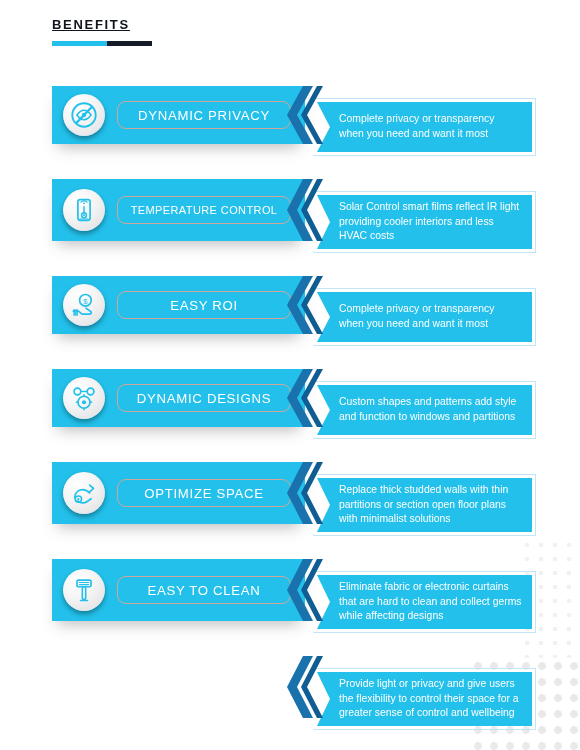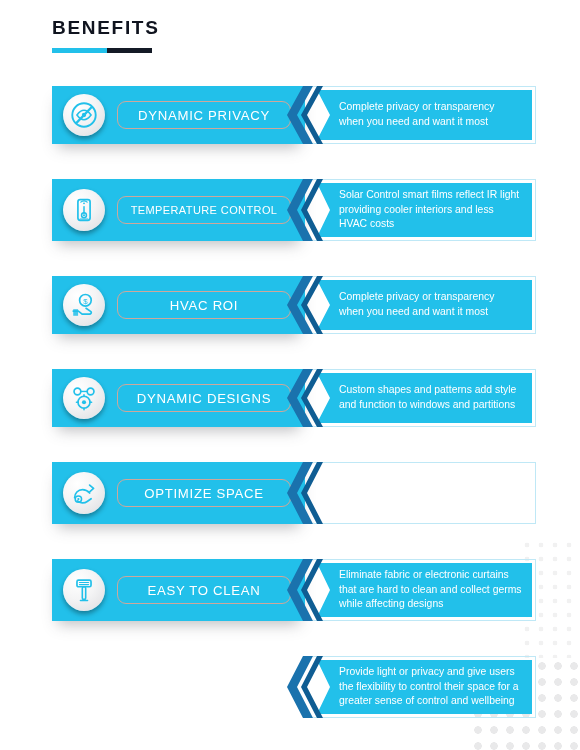--- a/index.html
+++ b/index.html
@@ -42,25 +42,26 @@
   }
 
   
   .heading {
     position: absolute;
     left: 52px;
     top: 17px;
     z-index: 3;
   }
   .heading-title {
-    font-size: 19px;
+    font-size: 13px;
     letter-spacing: 1.7px;
     font-weight: bold;
     color: #10141f;
     font-family: "Liberation Sans", sans-serif;
+    text-decoration: underline;
   }
   .heading-rule {
     margin-top: 9px;
     display: flex;
     width: 100px;
     height: 5px;
   }
   .rule-a { flex: 1 1 55%; background: #22c0ea; }
   .rule-b { flex: 1 1 45%; background: #141a26; }
 
@@ -139,21 +140,21 @@
     width: 36px;
     z-index: 4;
     pointer-events: none;
   }
   .chevron svg { display: block; }
 
   
   .panel {
     position: absolute;
     left: 313px;
-    top: 0;
+    top: 12px;
     right: 44px;
     height: 100%;
     z-index: 1;
     text-decoration: underline;
   }
   .panel-frame {
     position: absolute;
     inset: 0;
     border: 1.2px solid #bfe8f6;
     background: transparent;
@@ -260,21 +261,21 @@
       <div class="bar">
         <div class="badge">
           <svg width="30" height="30" viewBox="0 0 32 32">
       <circle cx="17.5" cy="11" r="6.2" fill="none" stroke="#22c0ea" stroke-width="1.8"></circle>
       <text x="17.5" y="14.6" font-size="8.4" font-family="Liberation Sans, sans-serif" fill="#22c0ea" text-anchor="middle">$</text>
       <path d="M4.5 22.5h5.5l4 3.2h7.8c1.6 0 2.6-1.6 1.6-2.6l-5.2-3.6" fill="none" stroke="#22c0ea" stroke-width="1.8" stroke-linecap="round" stroke-linejoin="round"></path>
       <path d="M4.5 20.5h5.2v7H4.5z" fill="#22c0ea" opacity=".85"></path>
     </svg>
         </div>
         <div class="pill">
-          <span class="pill-label">HVAC ROI</span>
+          <span class="pill-label">EASY ROI</span>
         </div>
       </div>
       <div class="chevron">
         <svg width="36" height="58" viewBox="0 0 36 58" preserveAspectRatio="none">
     <polygon points="0,29 16,0 26,0 10,29 26,58 16,58" fill="#1a72ad"></polygon>
     <polygon points="14,29 30,0 36,0 20,29 36,58 30,58" fill="#0f5d93"></polygon>
   </svg>
       </div>
     </div>
     <div class="row">
@@ -307,20 +308,23 @@
       <div class="chevron">
         <svg width="36" height="58" viewBox="0 0 36 58" preserveAspectRatio="none">
     <polygon points="0,29 16,0 26,0 10,29 26,58 16,58" fill="#1a72ad"></polygon>
     <polygon points="14,29 30,0 36,0 20,29 36,58 30,58" fill="#0f5d93"></polygon>
   </svg>
       </div>
     </div>
     <div class="row tall">
       <div class="panel">
         <div class="panel-frame"></div>
+        <div class="panel-fill">
+          <div class="panel-text">Replace thick studded walls with thin partitions or section open floor plans with minimalist solutions</div>
+        </div>
       </div>
       <div class="bar">
         <div class="badge">
           <svg width="30" height="30" viewBox="0 0 32 32">
       <path d="M6 21c0-4.6 3.6-8.6 8.4-8.6 3.6 0 6 1.8 7.6 3.6" fill="none" stroke="#22c0ea" stroke-width="1.8" stroke-linecap="round"></path>
       <path d="M22 7.5l4.2 3.6-4.2 3.6" fill="none" stroke="#22c0ea" stroke-width="1.8" stroke-linecap="round" stroke-linejoin="round"></path>
       <path d="M9 24.5c2.6 2.4 7.2 2.8 10.4.6l4.2-3" fill="none" stroke="#22c0ea" stroke-width="1.8" stroke-linecap="round"></path>
       <circle cx="10" cy="22.5" r="3.4" fill="none" stroke="#22c0ea" stroke-width="1.6"></circle>
       <circle cx="10" cy="22.5" r="1.2" fill="#22c0ea"></circle>
     </svg>

